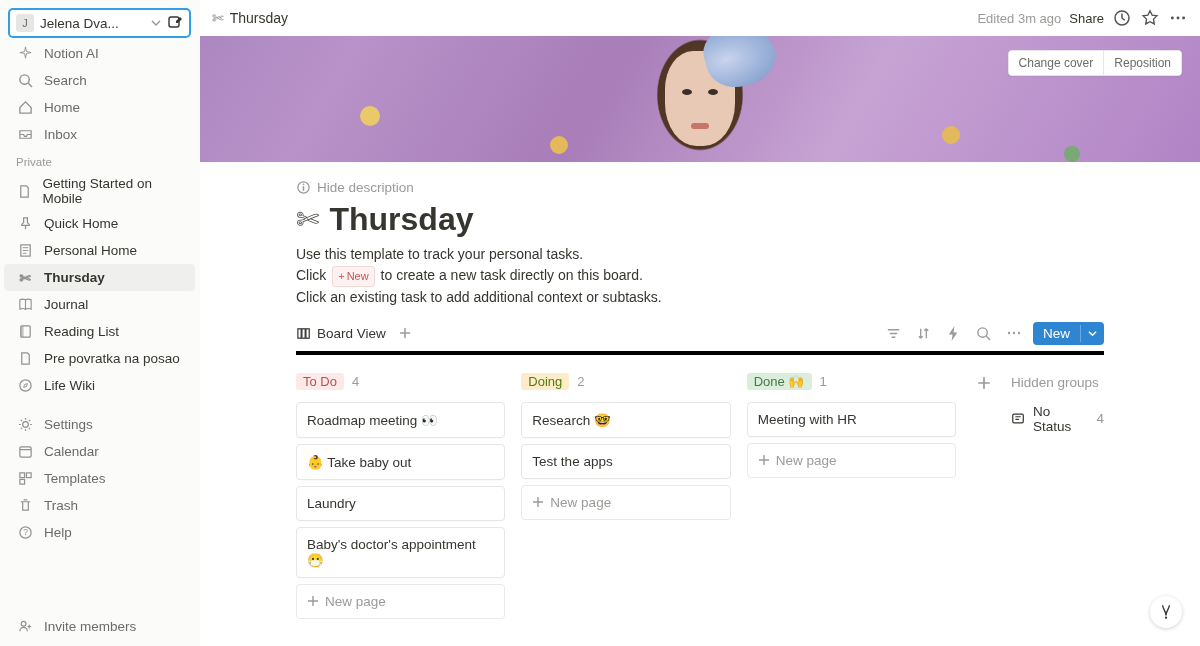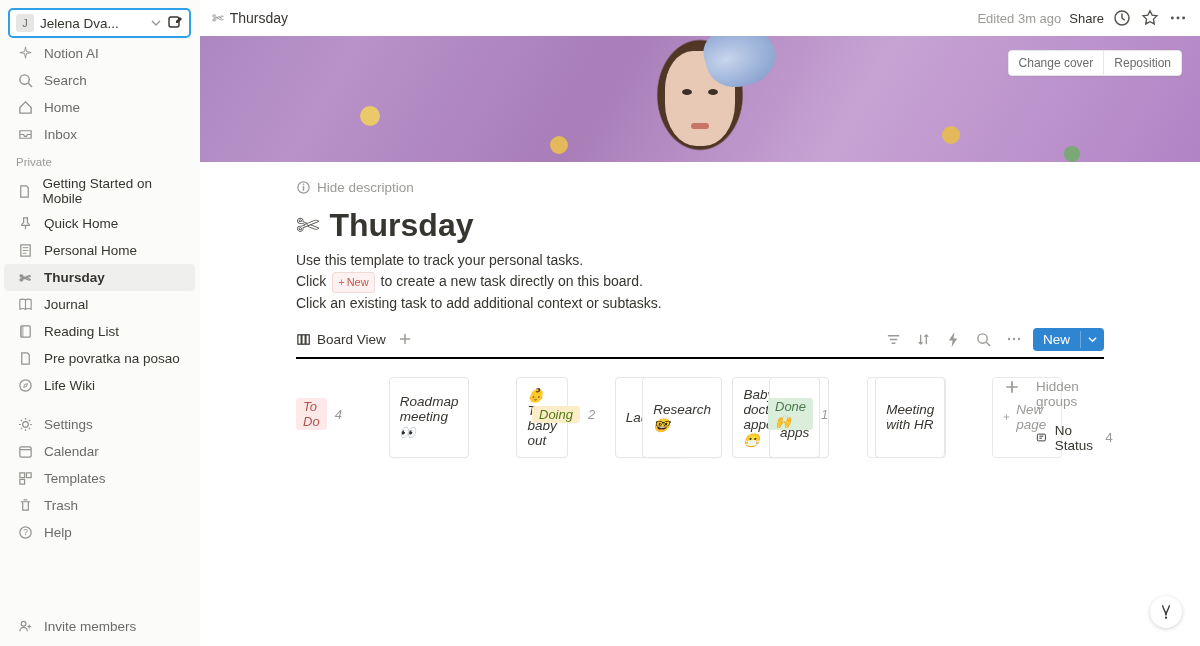--- a/index.html
+++ b/index.html
@@ -39,46 +39,46 @@
 .eye.l { left: 47px; } .eye.r { left: 73px; }
 .lips { position: absolute; width: 18px; height: 6px; background: #c97568; border-radius: 3px; top: 92px; left: 56px; }
 .bow { position: absolute; right: -10px; top: -5px; width: 70px; height: 60px; background: radial-gradient(ellipse at 30% 50%, #c8d5ec 0%, #9fb5db 50%, #7d98c6 100%); border-radius: 40% 60% 50% 50%; transform: rotate(-15deg); }
 .daub { position: absolute; border-radius: 50%; }
 .cover-actions { position: absolute; right: 18px; top: 14px; display: flex; background: #fff; border: 1px solid #e6e6e4; border-radius: 4px; overflow: hidden; box-shadow: 0 1px 2px rgba(0,0,0,0.06); }
 .cover-actions button { background: #fff; border: none; padding: 5px 10px; font-size: 12px; color: #6b6b6b; cursor: pointer; }
 .cover-actions button + button { border-left: 1px solid #e6e6e4; }
 
 
 .content { padding: 18px 96px 0 96px; position: relative; flex: 1; overflow-y: auto; }
-.hide-desc { display: flex; align-items: flex-start; gap: 6px; color: #9b9a97; font-size: 13.5px; margin-bottom: 12px; }
+.hide-desc { display: flex; align-items: flex-start; gap: 6px; color: #9b9a97; font-size: 13.5px; margin-bottom: 6px; }
 .title-row { display: flex; align-items: center; gap: 10px; margin-bottom: 6px; }
 .title-icon { font-size: 28px; color: #55534e; }
 .title-txt { font-size: 32px; font-weight: 700; color: #37352f; }
 .desc { color: #37352f; font-size: 14px; line-height: 1.5; }
 .new-chip { display: inline-flex; align-items: center; padding: 1px 5px; border: 1px solid #f1d9d6; background: #fdf2f1; color: #d9730d; border-radius: 3px; font-size: 11px; margin: 0 2px; }
 .new-chip .plus { color: #e16259; margin-right: 2px; }
 .new-chip .lbl { color: #c4554d; font-weight: 500; }
 
 
-.viewbar { display: flex; align-items: center; margin-top: 14px; border-bottom: 2px solid #000000; padding-bottom: 6px; gap: 8px; }
+.viewbar { display: flex; align-items: center; margin-top: 14px; border-bottom: 4px solid #000000; padding-bottom: 6px; gap: 8px; }
 .view-tab { display: flex; align-items: center; gap: 6px; font-size: 13.5px; color: #37352f; font-weight: 500; }
 .vb-plus { color: #9b9a97; margin-left: 4px; }
 .vb-spacer { flex: 1; }
 .vb-icon { color: #9b9a97; width: 22px; display: flex; justify-content: center; }
 .vb-new { display: flex; align-items: center; background: #2e85d1; color: #fff; border-radius: 4px; overflow: hidden; }
 .vb-new .lbl { padding: 4px 10px; font-size: 13.5px; }
 .vb-new .chev { padding: 4px 7px; border-left: 1px solid rgba(255,255,255,0.3); }
 
 
 .board { display: flex; gap: 16px; margin-top: 18px; }
-.col { width: 220px; display: flex; gap: 6px; font-style: italic; }
+.col { width: 220px; display: flex; flex-direction: column; gap: 6px; }
 .col-header { display: flex; align-items: center; gap: 8px; margin-bottom: 6px; }
 .col-tag { padding: 1px 7px; border-radius: 3px; font-size: 13px; }
 .col-count { color: #9b9a97; font-size: 13px; }
-.card { border: 1px solid #e6e6e4; background: #fff; border-radius: 4px; padding: 9px 10px; font-size: 13.5px; box-shadow: 0 1px 1px rgba(0,0,0,0.02); cursor: pointer; display: flex; align-items: center; gap: 6px; margin-left: 41px; }
+.card { border: 1px solid #e6e6e4; background: #fff; border-radius: 4px; padding: 9px 10px; font-size: 13.5px; box-shadow: 0 1px 1px rgba(0,0,0,0.02); cursor: pointer; display: flex; align-items: center; gap: 6px; }
 .card.ghost { border: 1px solid #e9e9e7; color: #9b9a97; display: flex; align-items: center; gap: 6px; box-shadow: none; }
 .addcol { width: 24px; color: #9b9a97; display: flex; justify-content: center; padding-top: 2px; }
 .rightcol { display: flex; flex-direction: column; gap: 14px; padding-top: 2px; }
 .hidden-groups { color: #9b9a97; font-size: 13.5px; }
 .nostatus { display: flex; align-items: center; gap: 8px; font-size: 13.5px; }
 .nostatus .cnt { color: #9b9a97; }
 
 .fab { position: absolute; right: 18px; bottom: 18px; width: 32px; height: 32px; border-radius: 50%; background: #fff; box-shadow: 0 1px 4px rgba(0,0,0,0.18); display: flex; align-items: center; justify-content: center; }
 
 svg { display: block; }

